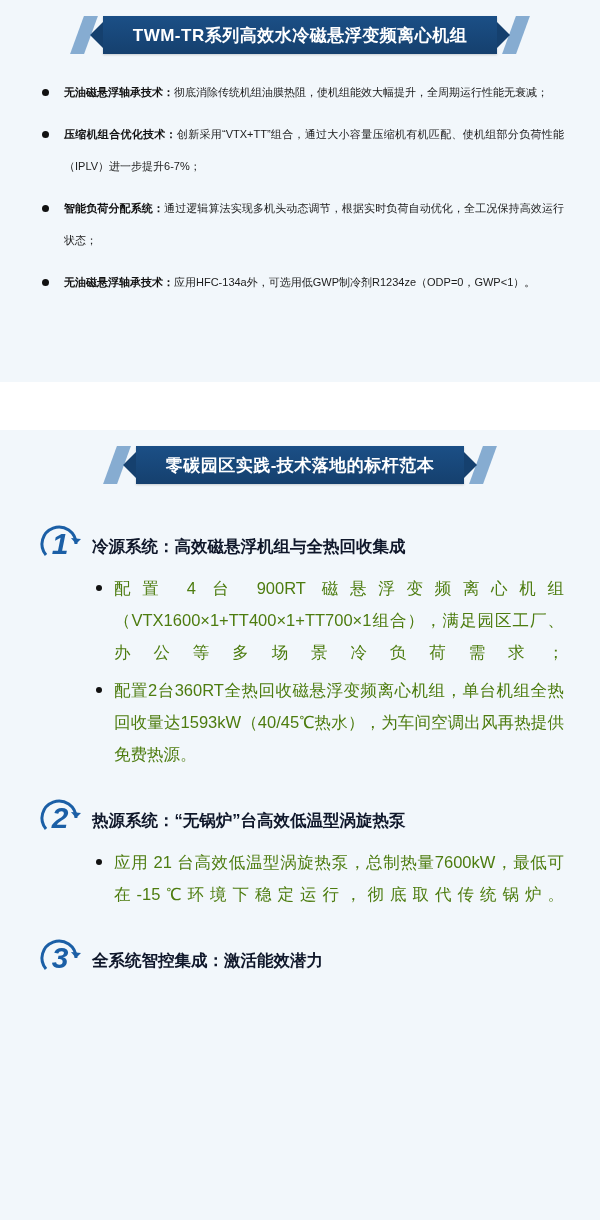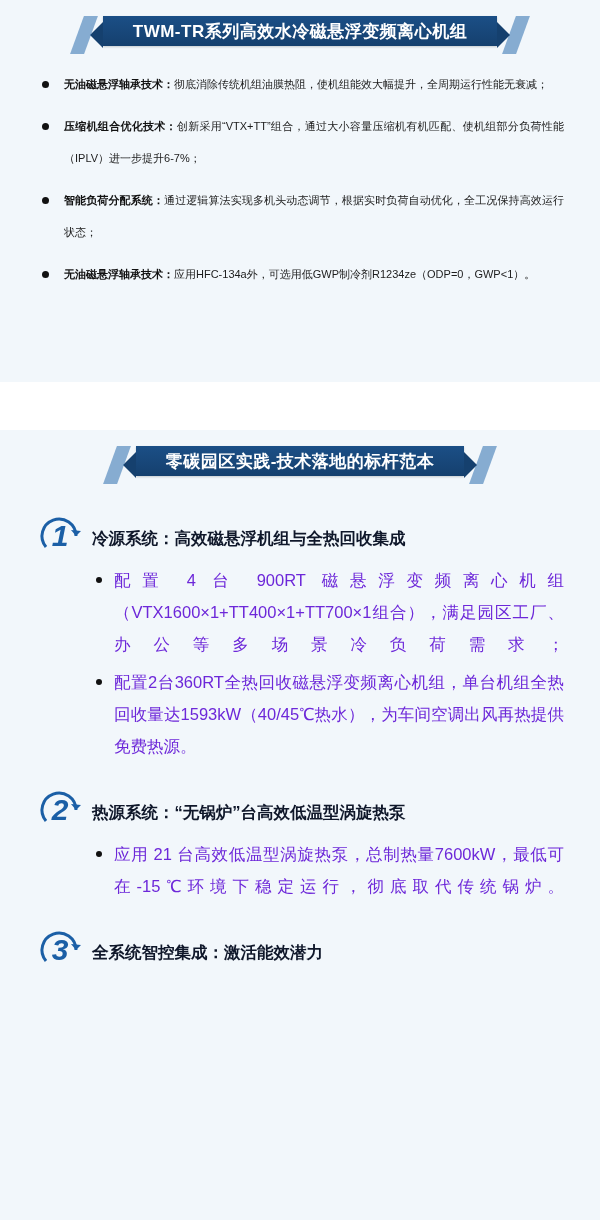--- a/index.html
+++ b/index.html
@@ -48,21 +48,21 @@
   .banner-wrap {
     display: flex;
     justify-content: center;
     padding-top: 16px;
   }
   .banner {
     position: relative;
     display: inline-flex;
     align-items: center;
     justify-content: center;
-    height: 30px;
+    height: 38px;
     padding: 0 30px;
     background: linear-gradient(180deg, #1b4f86 0%, #15406e 100%);
     color: #ffffff;
     font-size: 17px;
     font-weight: bold;
     letter-spacing: 0.5px;
     box-shadow: 0 1px 2px rgba(0,0,0,0.18);
   }
   .banner::before,
   .banner::after {
@@ -163,21 +163,21 @@
     padding: 0 0 0 22px;
     list-style: none;
   }
   .sub-list li {
     position: relative;
     font-size: 16.5px;
     line-height: 32px;
     margin-bottom: 6px;
     text-align: justify;
     text-justify: inter-ideograph;
-    color: #6d28d9;
+    color: #4d7c0f;
   }
   .sub-list li::before {
     content: "";
     position: absolute;
     left: -18px;
     top: 13px;
     width: 6px;
     height: 6px;
     border-radius: 50%;
     background: #111;

